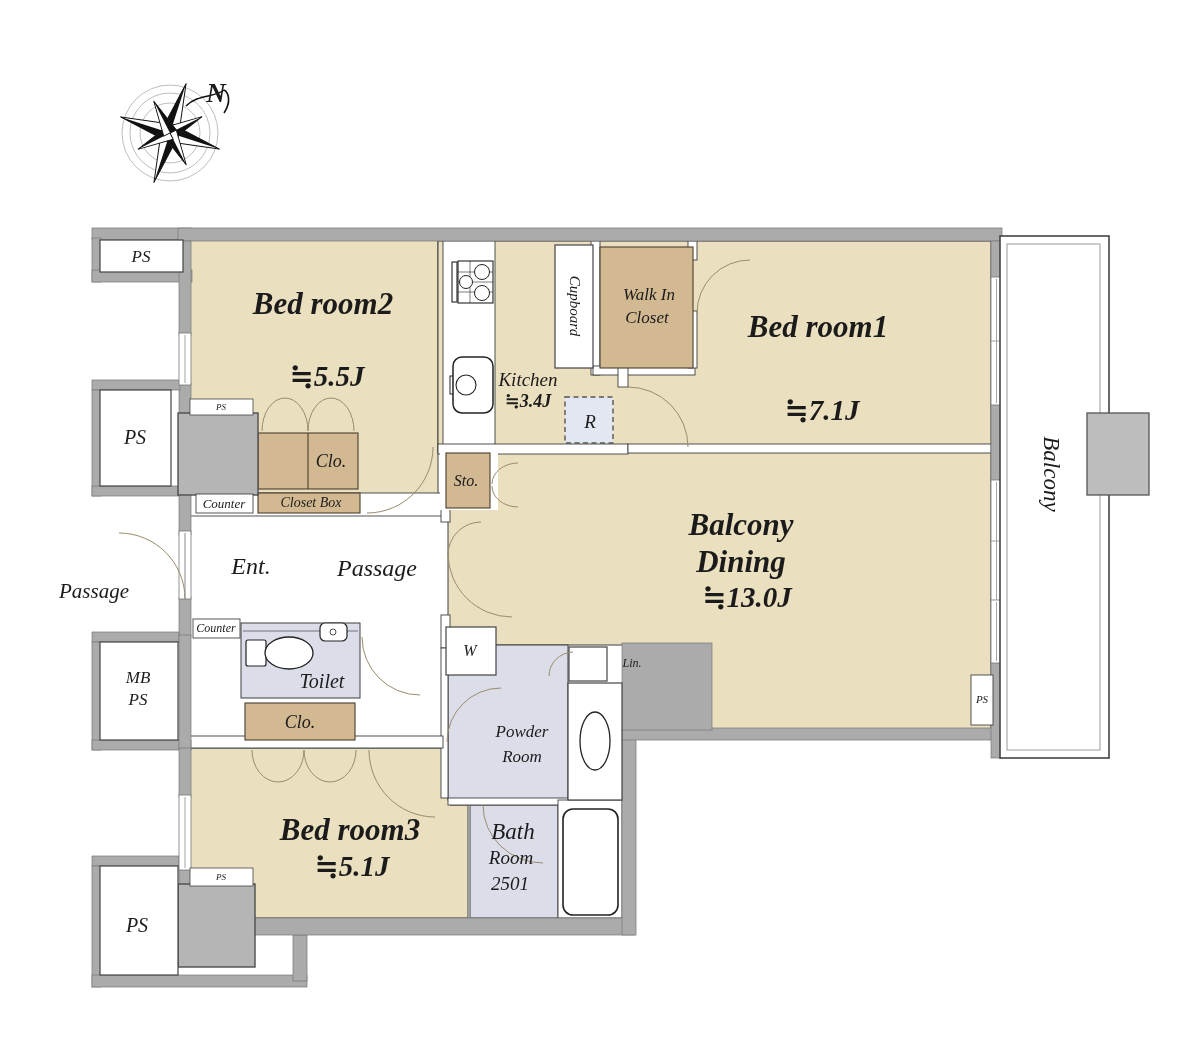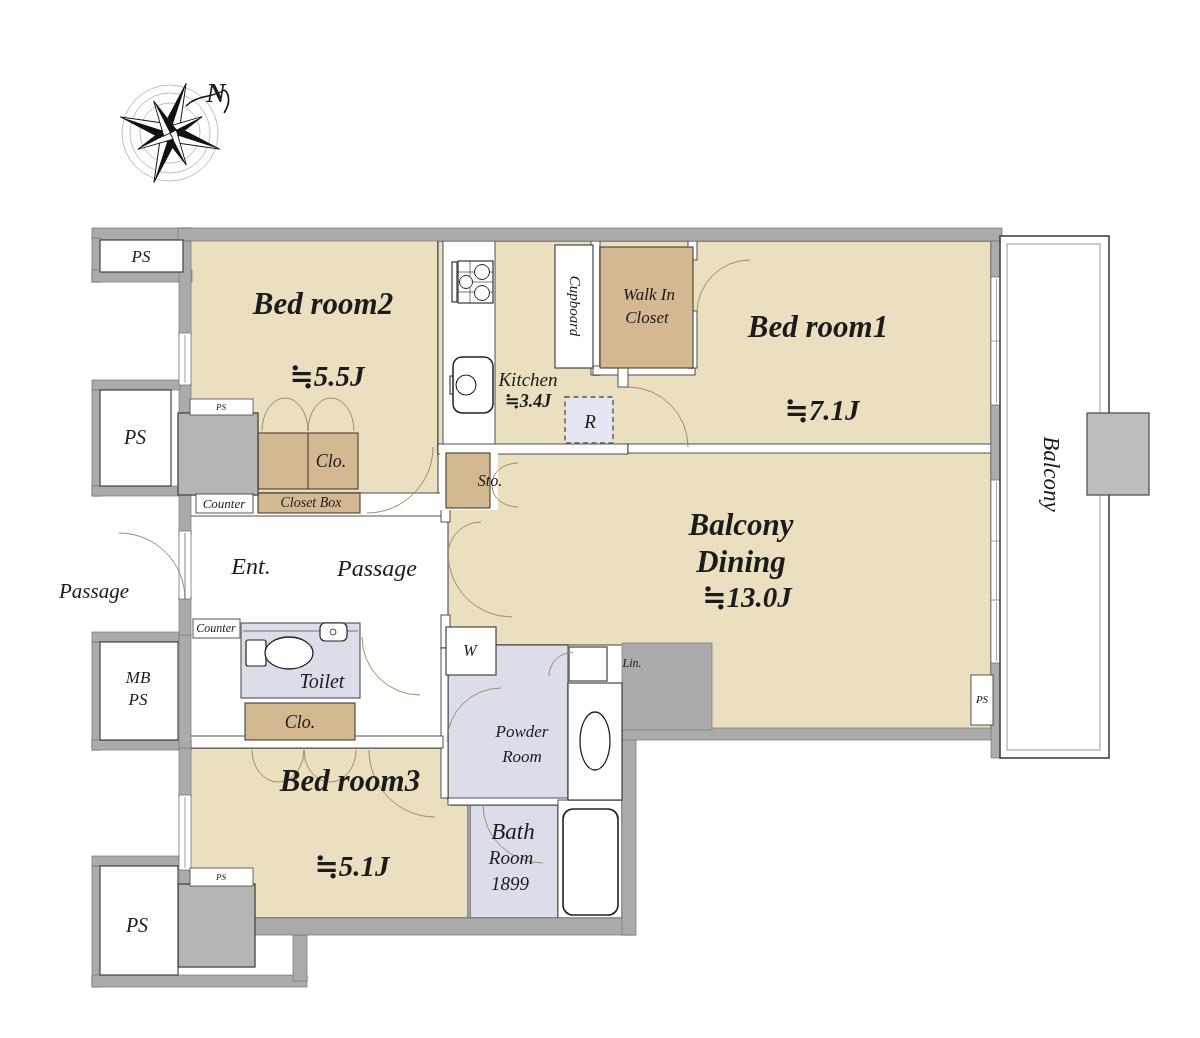--- a/index.html
+++ b/index.html
@@ -223,51 +223,51 @@
     </g>
     <path d="M186,106 C198,94 214,98 224,90 M224,113 C232,101 228,92 224,90" fill="none" stroke="#111" stroke-width="1.6"></path>
   </g>
 </svg>
 
 <div>
   <div class="lbl bold" style="left:323px;top:303px;font-size:31px;">Bed room2</div>
   <div class="lbl bold" style="left:327px;top:340px;font-size:29px;margin-top:36px;">≒5.5J</div>
   <div class="lbl bold" style="left:818px;top:326px;font-size:31px;">Bed room1</div>
   <div class="lbl bold" style="left:822px;top:363px;font-size:29px;margin-top:47px;">≒7.1J</div>
-  <div class="lbl bold" style="left:350px;top:780px;font-size:31px;">Bed room3</div>
+  <div class="lbl bold" style="left:350px;top:829px;font-size:31px;">Bed room3</div>
   <div class="lbl bold" style="left:352px;top:866px;font-size:29px;">≒5.1J</div>
   <div class="lbl bold" style="left:741px;top:524px;font-size:31px;">Balcony</div>
   <div class="lbl bold" style="left:741px;top:561px;font-size:31px;">Dining</div>
   <div class="lbl bold" style="left:747px;top:597px;font-size:29px;">≒13.0J</div>
   <div class="lbl" style="left:528px;top:379px;font-size:19px;">Kitchen</div>
   <div class="lbl" style="left:528px;top:401px;font-size:18px;font-weight:bold;">≒3.4J</div>
   <div class="lbl" style="left:649px;top:294px;font-size:17px;">Walk In</div>
   <div class="lbl" style="left:647px;top:317px;font-size:17px;">Closet</div>
   <div class="lbl rot" style="left:574px;top:306px;font-size:15px;">Cupboard</div>
   <div class="lbl rot" style="left:1051px;top:474px;font-size:23px;">Balcony</div>
   <div class="lbl" style="left:590px;top:421px;font-size:19px;">R</div>
-  <div class="lbl" style="left:490px;top:481px;font-size:16px;">Sto.</div>
+  <div class="lbl" style="left:466px;top:481px;font-size:16px;">Sto.</div>
   <div class="lbl" style="left:331px;top:461px;font-size:18px;">Clo.</div>
   <div class="lbl" style="left:311px;top:503px;font-size:14px;">Closet Box</div>
   <div class="lbl" style="left:224px;top:503px;font-size:13px;">Counter</div>
   <div class="lbl" style="left:251px;top:566px;font-size:24px;">Ent.</div>
   <div class="lbl" style="left:377px;top:568px;font-size:24px;">Passage</div>
   <div class="lbl" style="left:94px;top:591px;font-size:21px;">Passage</div>
   <div class="lbl" style="left:216px;top:628px;font-size:12px;">Counter</div>
   <div class="lbl" style="left:322px;top:681px;font-size:20px;">Toilet</div>
   <div class="lbl" style="left:300px;top:722px;font-size:18px;">Clo.</div>
   <div class="lbl" style="left:138px;top:677px;font-size:17px;">MB</div>
   <div class="lbl" style="left:138px;top:699px;font-size:17px;">PS</div>
   <div class="lbl" style="left:470px;top:651px;font-size:16px;">W</div>
   <div class="lbl" style="left:588px;top:663px;font-size:12px;margin-left:44px;">Lin.</div>
   <div class="lbl" style="left:522px;top:731px;font-size:17px;">Powder</div>
   <div class="lbl" style="left:522px;top:756px;font-size:17px;">Room</div>
   <div class="lbl" style="left:513px;top:831px;font-size:23px;">Bath</div>
   <div class="lbl" style="left:511px;top:857px;font-size:19px;">Room</div>
-  <div class="lbl" style="left:510px;top:883px;font-size:19px;">1899</div>
+  <div class="lbl" style="left:510px;top:883px;font-size:19px;">2501</div>
   <div class="lbl" style="left:141px;top:256px;font-size:17px;">PS</div>
   <div class="lbl" style="left:135px;top:437px;font-size:20px;">PS</div>
   <div class="lbl" style="left:137px;top:925px;font-size:20px;">PS</div>
   <div class="lbl" style="left:221px;top:407px;font-size:9px;">PS</div>
   <div class="lbl" style="left:221px;top:877px;font-size:9px;">PS</div>
   <div class="lbl" style="left:982px;top:699px;font-size:11px;">PS</div>
   <div class="lbl" style="left:216px;top:93px;font-size:27px;font-weight:bold;">N</div>
 </div>
 
 </div>

